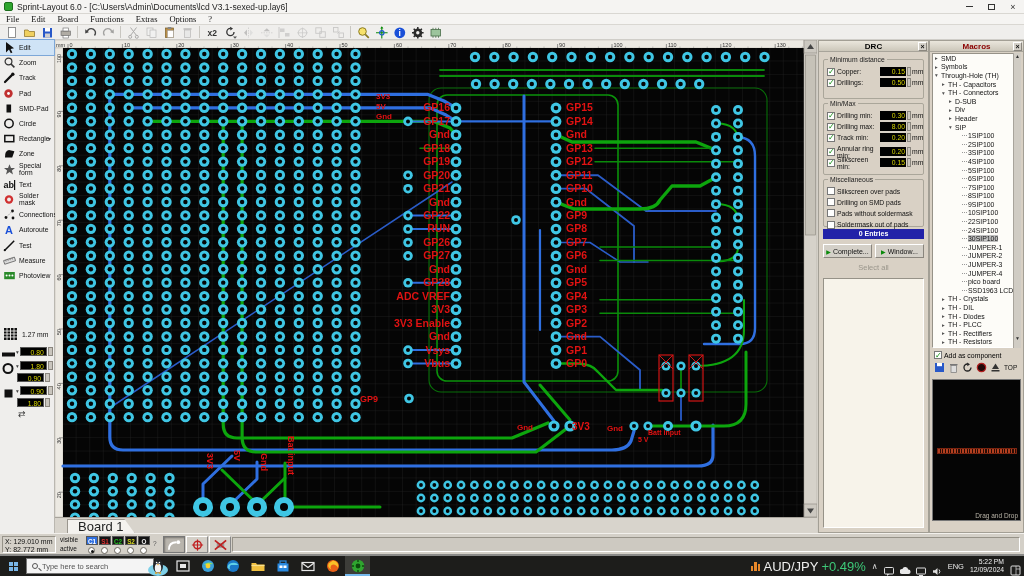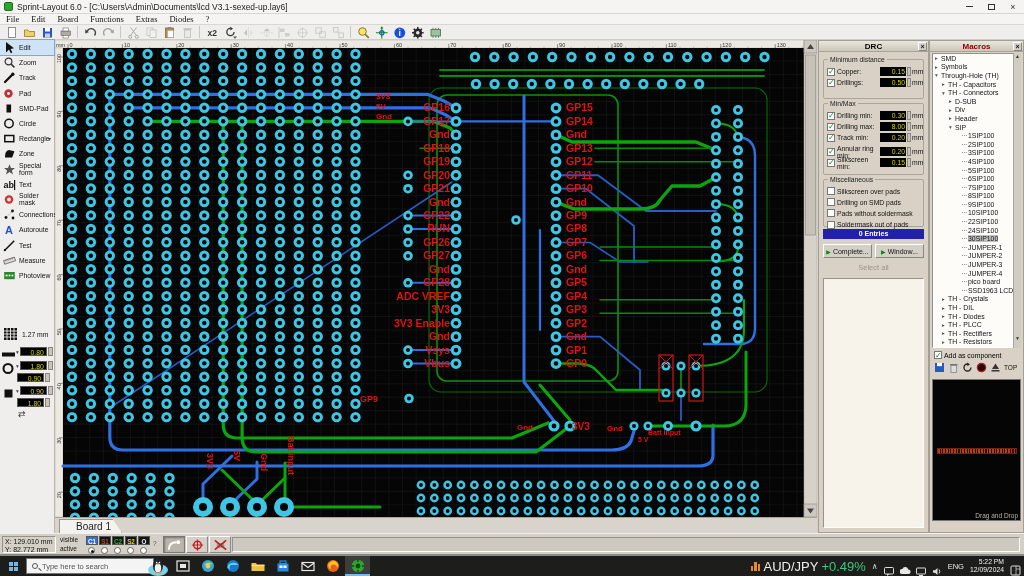--- a/index.html
+++ b/index.html
@@ -39,22 +39,22 @@
 .vbox { width:27px; height:9px; background:#000; color:#d6d400; font-size:6.8px; text-align:right; padding-right:2px; line-height:9px; border:1px solid #555; }
 .spin { width:5px; height:9px; background:#c9c5bd; border:1px solid #8a867e; margin-left:1px; }
 #swap-ic { position:absolute; left:18px; top:369px; font-size:9px; color:#333; }
 
 
 #pcbwrap { left:55px; top:40px; width:762px; height:477px; background:#d4d0c8; }
 svg { font-family:"Liberation Sans", sans-serif; }
 
 
 #tabstrip { left:55px; top:517px; width:762px; height:16px; background:#d8d4cc; border-top:1px solid #a8a49c; }
-#board-tab { position:absolute; left:4px; top:1px; height:14px; padding:0 10px 0 16px; background:#f4f2ee; border:1px solid #9a968e; border-bottom:none;
-  font-size:10px; line-height:13px; color:#222; clip-path:polygon(0 0,85% 0,100% 100%,0 100%); }
+#board-tab { position:absolute; left:12px; top:1px; height:14px; padding:0 10px 0 10px; background:#f4f2ee; border:1px solid #9a968e; border-bottom:none;
+  font-size:13px; line-height:13px; color:#222; clip-path:polygon(0 0,85% 0,100% 100%,0 100%); }
 #statusbar { left:0; top:533px; width:1024px; height:21px; background:#d4d0c8; border-top:1px solid #f2f0ec; font-size:7px; color:#111; }
 #coords { position:absolute; left:2px; top:2px; width:54px; height:17px; border:1px solid #969288; border-right-color:#fff; border-bottom-color:#fff; padding:1px 2px; line-height:7.5px; }
 #vis-act { position:absolute; left:60px; top:2px; line-height:8.5px; font-size:6.5px; }
 .laybtn { position:absolute; top:2px; width:12px; height:9px; font-size:6.3px; font-weight:bold; text-align:center; line-height:9px; border:1px solid #555; }
 .radio { position:absolute; top:13px; width:7px; height:7px; border-radius:50%; border:1px solid #6a665e; background:#fff; }
 .radio.on::after { content:""; position:absolute; left:1.5px; top:1.5px; width:3px; height:3px; border-radius:50%; background:#111; }
 .stool { position:absolute; top:2px; width:22px; height:17px; background:#d4d0c8; border:1px solid #888; border-top-color:#fff; border-left-color:#fff; display:flex; align-items:center; justify-content:center; }
 .stool.pressed { background:#b9b5ad; border:1px solid #777; box-shadow:inset 1px 1px 2px rgba(0,0,0,.35); }
 #status-field { position:absolute; left:232px; top:3px; width:788px; height:15px; border:1px solid #969288; border-right-color:#fff; border-bottom-color:#fff; background:#cdc9c1; }
 
@@ -138,21 +138,21 @@
       </div>
     <div class="winbtn" id="btn-close">×</div>
   </div>
 
   <div id="menubar" class="abs">
       <div class="menu-item">File</div>
       <div class="menu-item">Edit</div>
       <div class="menu-item">Board</div>
       <div class="menu-item">Functions</div>
       <div class="menu-item">Extras</div>
-      <div class="menu-item">Diodes</div>
+      <div class="menu-item">Options</div>
       <div class="menu-item">?</div>
     </div>
 
   <div id="toolbar" class="abs">
       <div class="tbtn">
         <svg width="13" height="13" viewBox="0 0 13 13">
           <rect x="3.5" y="1.5" width="7" height="10" fill="#fff" stroke="#777" stroke-width="0.8"></rect>
         </svg>
       </div>
       <div class="tbtn">

